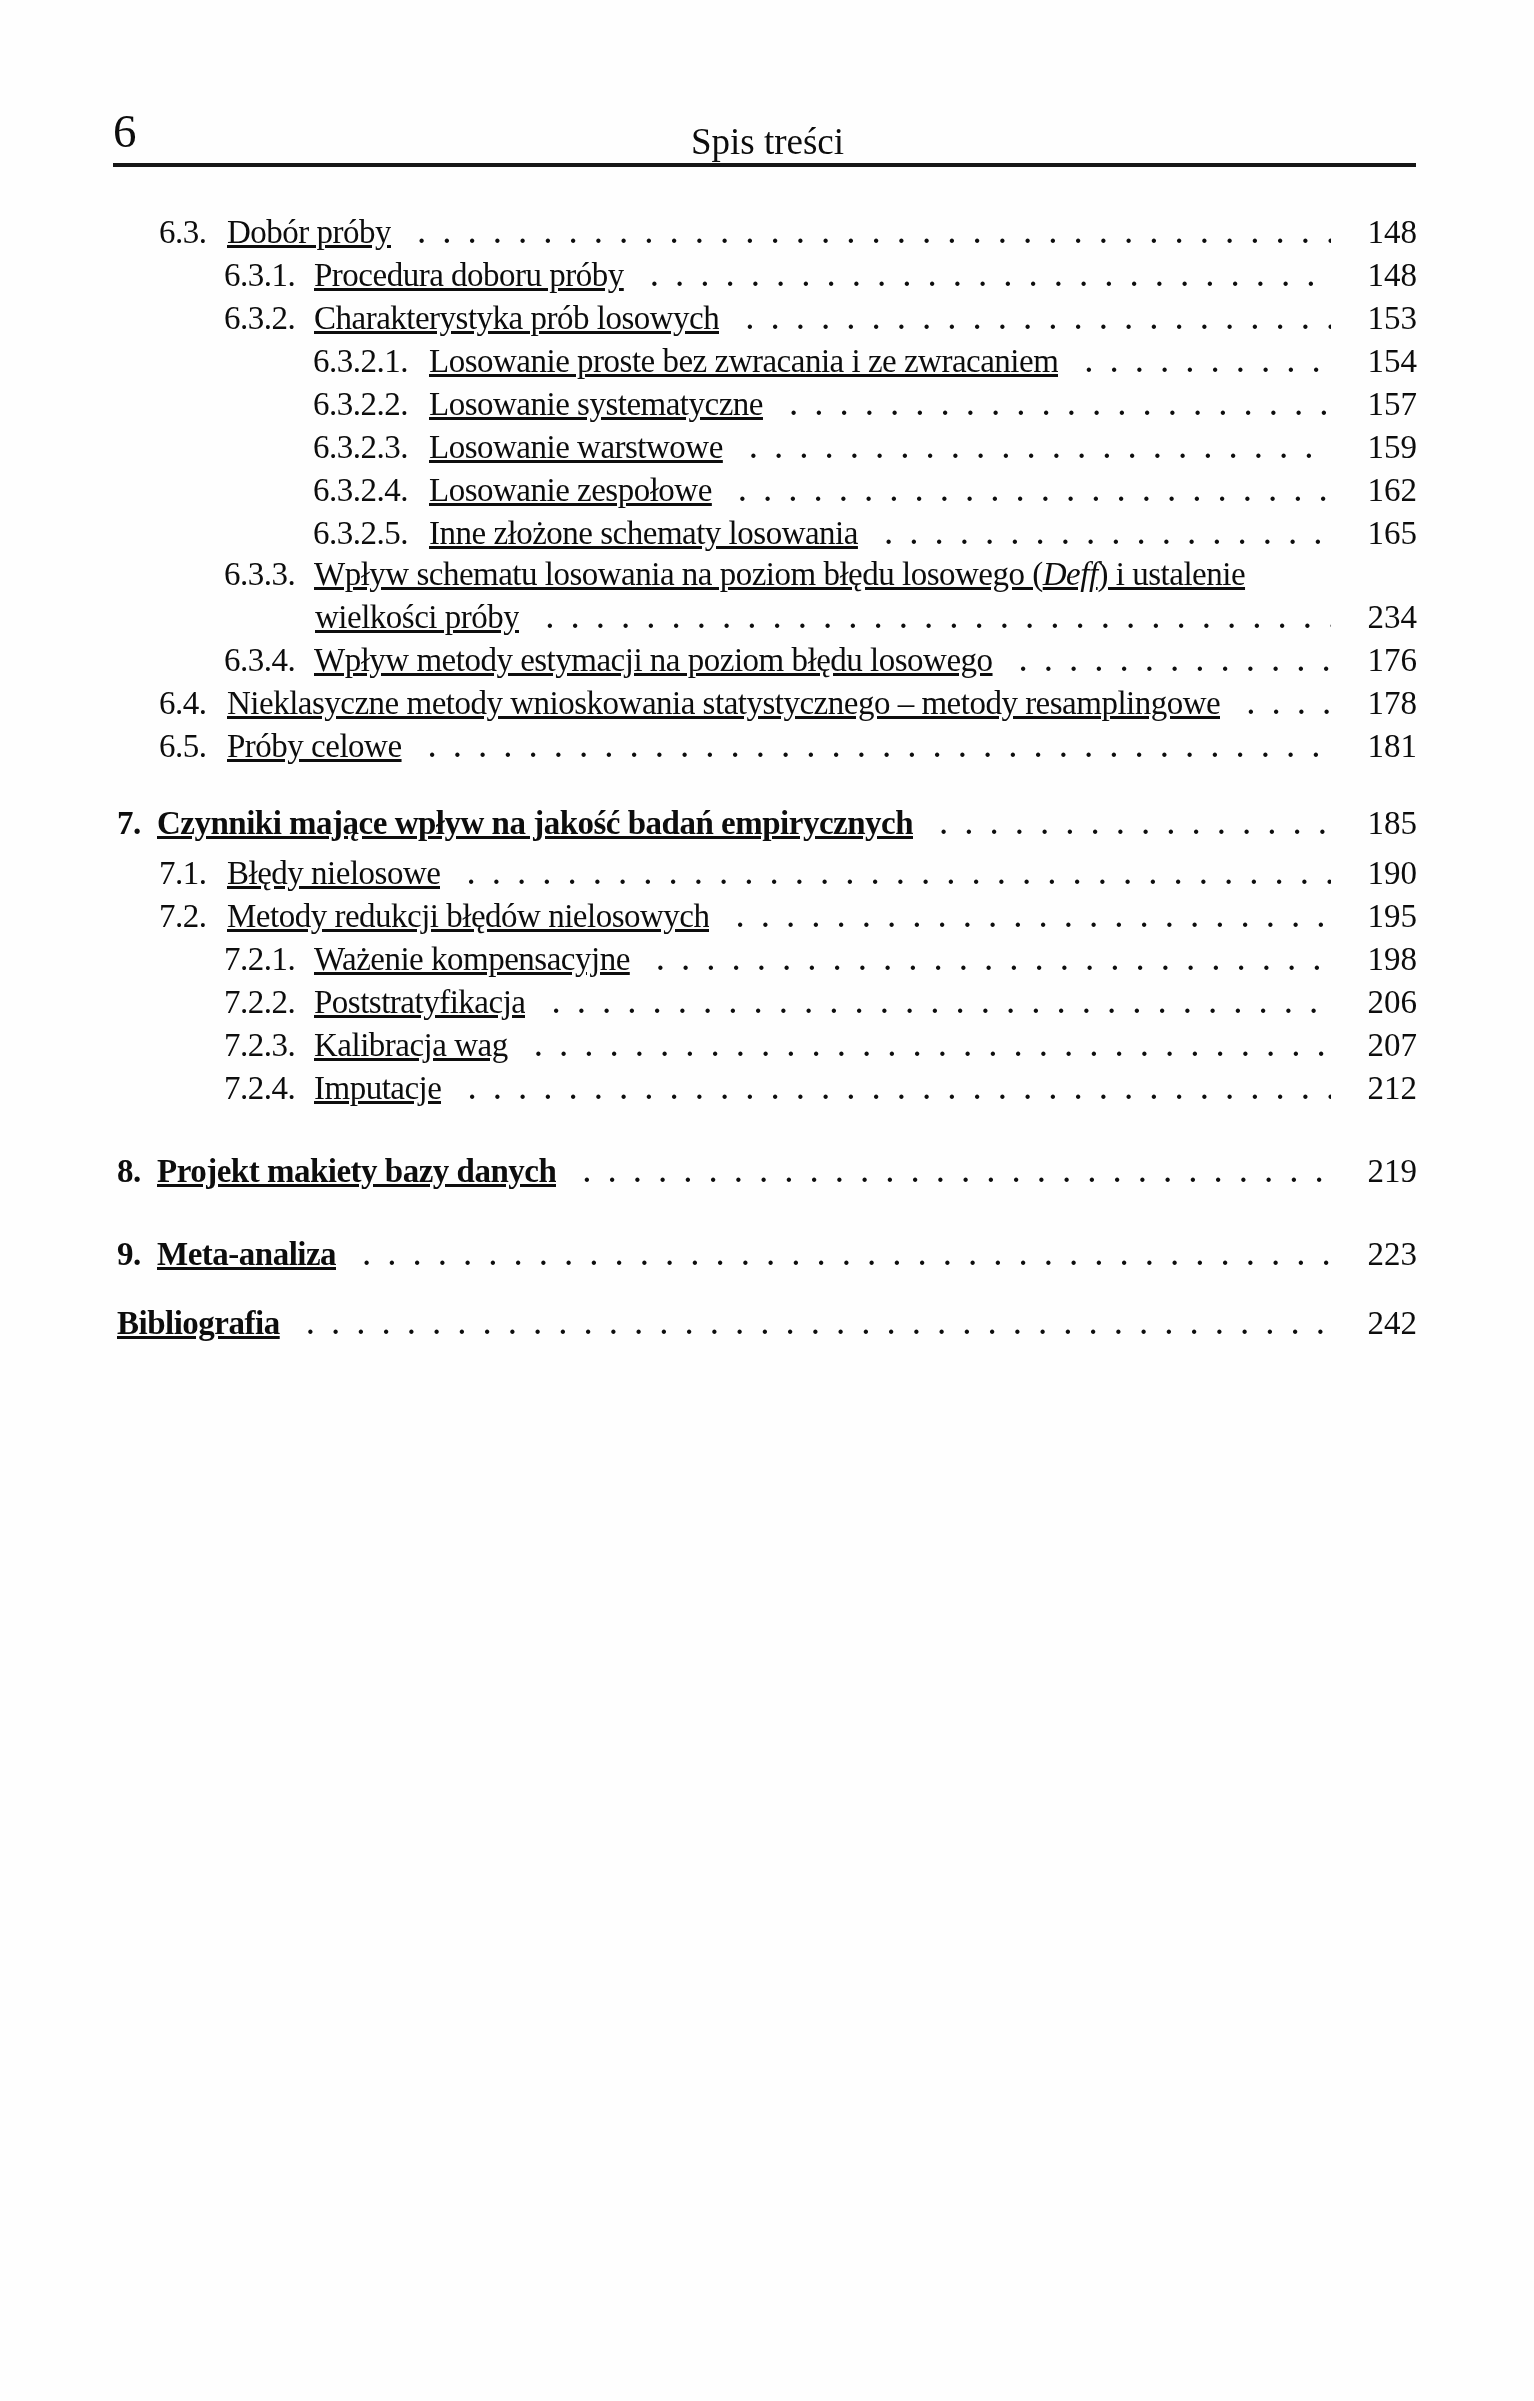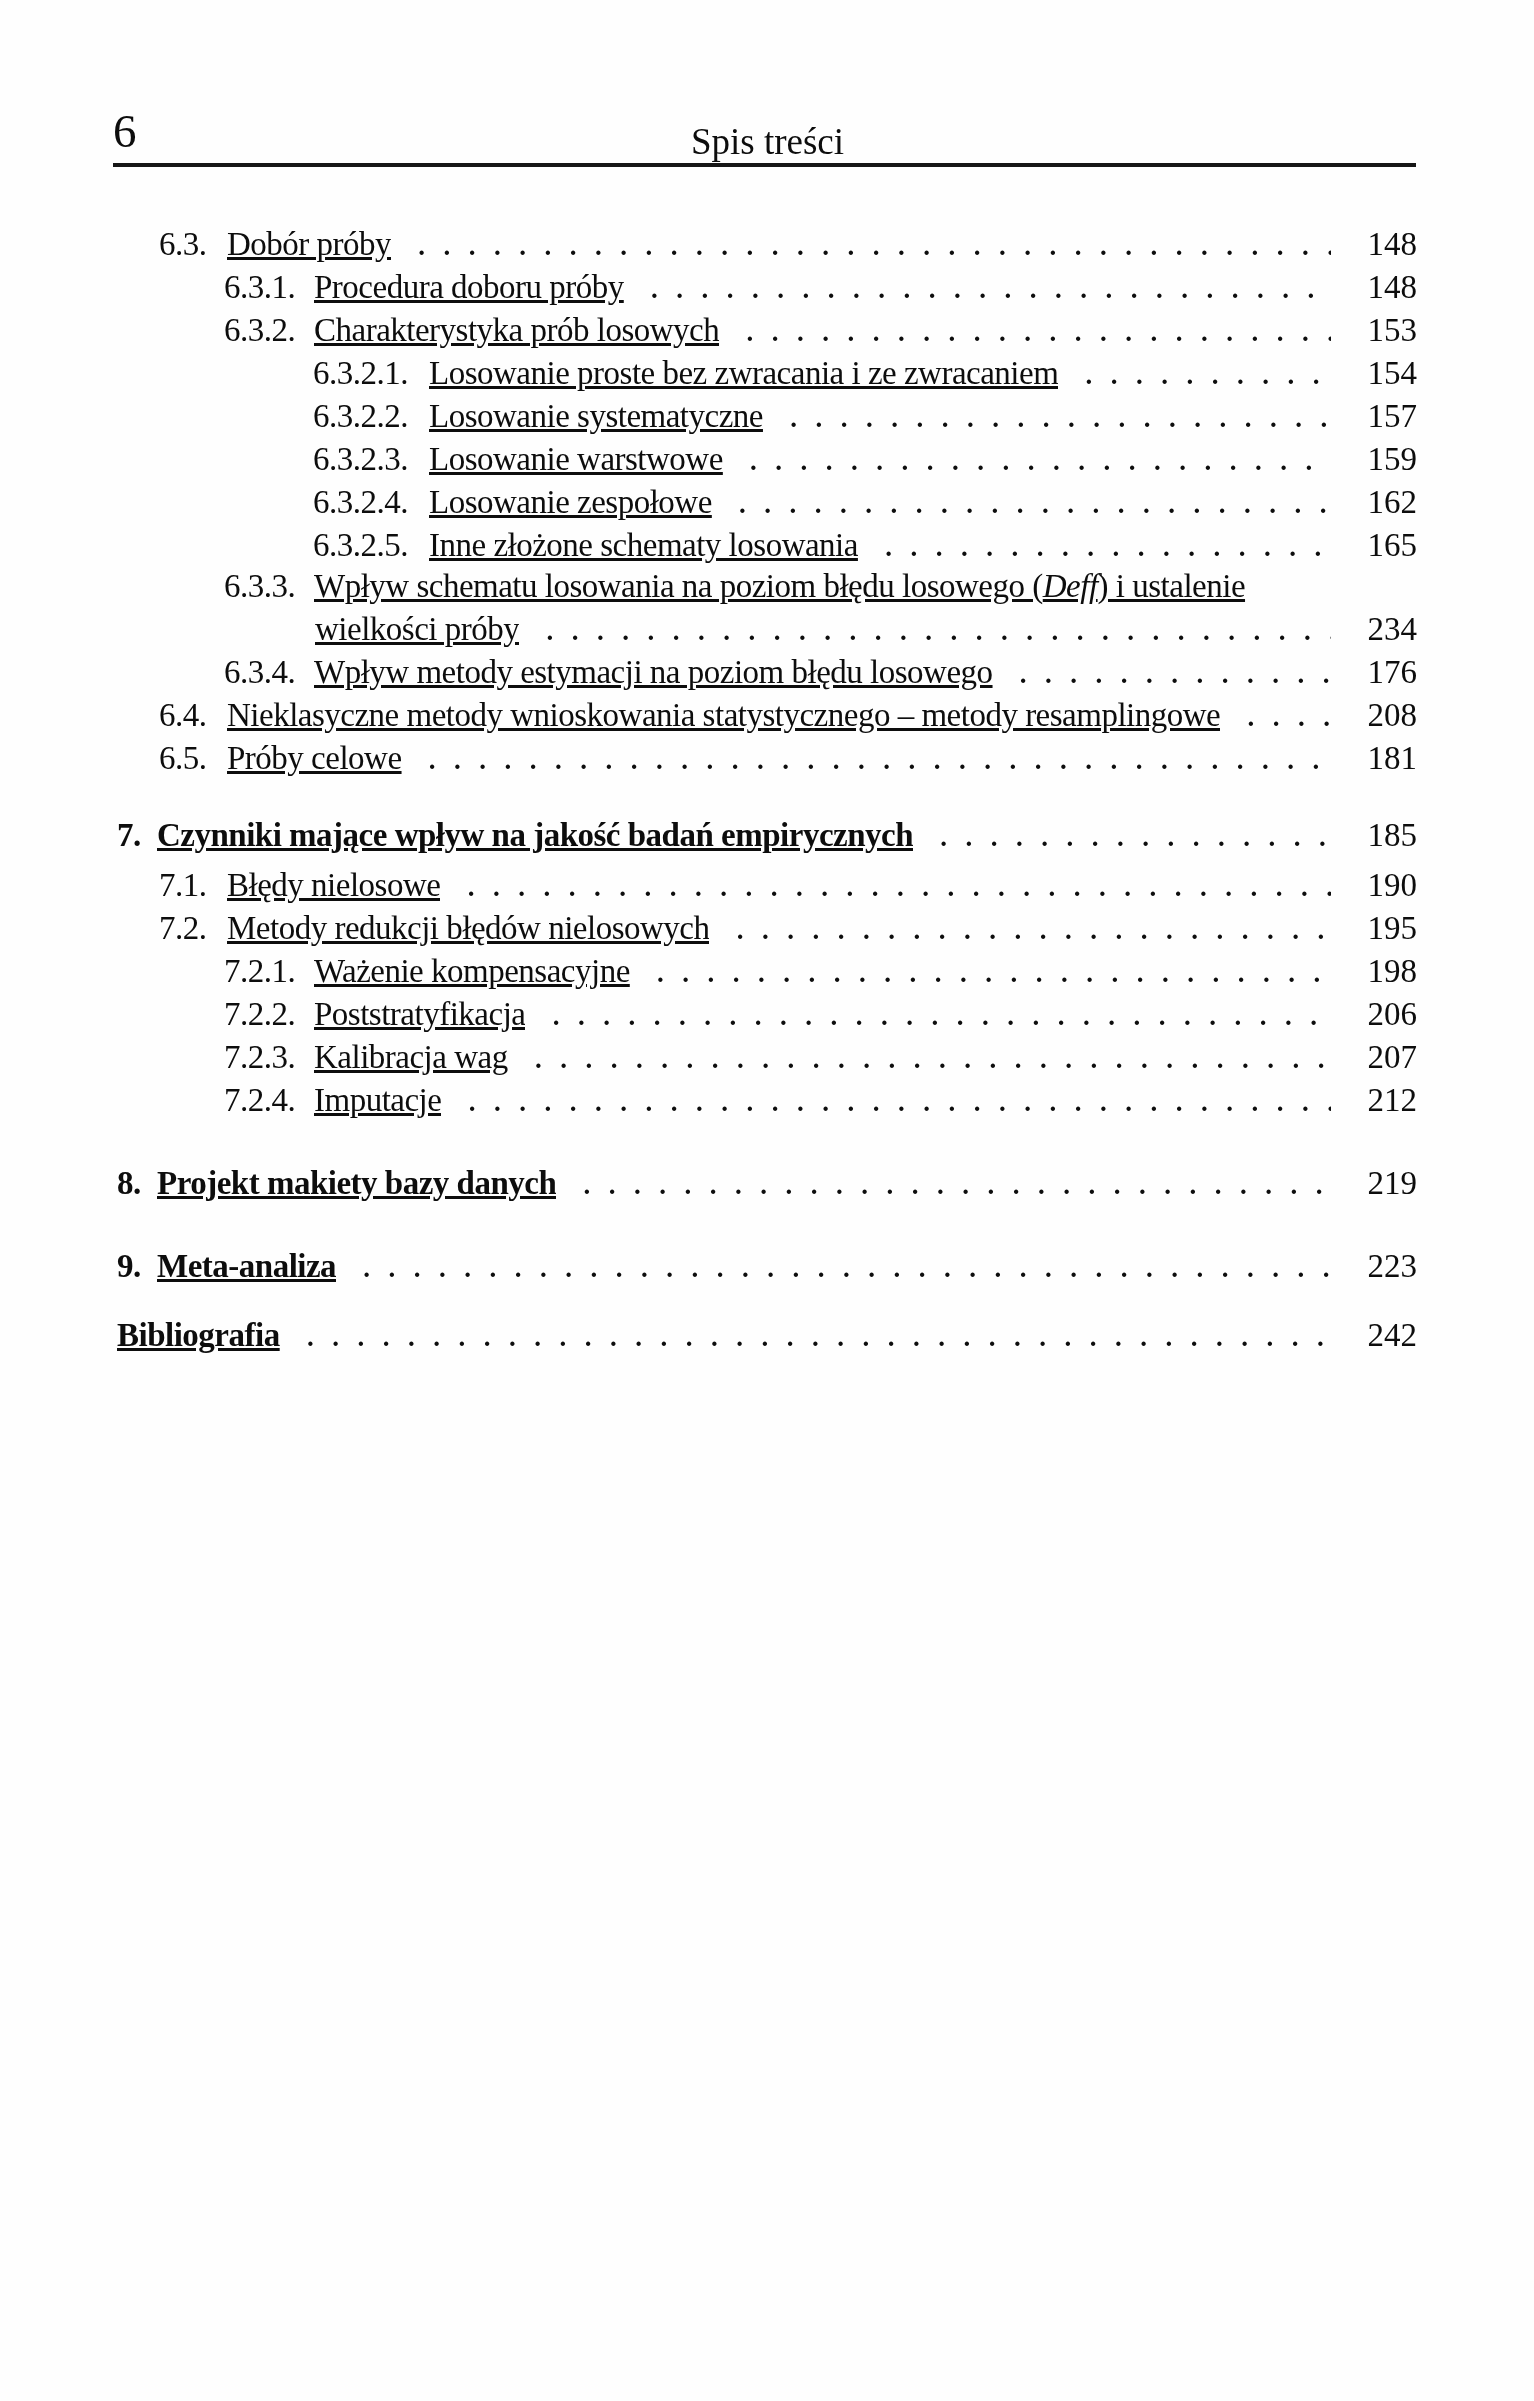--- a/index.html
+++ b/index.html
@@ -34,21 +34,21 @@
     left: 113px;
     top: 163px;
     width: 1303px;
     height: 4px;
     background: #161616;
   }
   
   .toc {
     position: absolute;
     left: 117px;
-    top: 222px;
+    top: 210px;
     width: 1300px;
     font-size: 33px;
     letter-spacing: -0.5px;
   }
   .row {
     display: flex;
     align-items: baseline;
     line-height: 41px;
     white-space: nowrap;
   }
@@ -149,21 +149,21 @@
       <div class="row lvl3">
         <span class="num">6.3.4.</span>
         <span class="title">Wpływ metody estymacji na poziom błędu losowego</span>
         <span class="leader"></span>
         <span class="pg">176</span>
       </div>
       <div class="row lvl2">
         <span class="num">6.4.</span>
         <span class="title">Nieklasyczne metody wnioskowania statystycznego – metody resamplingowe</span>
         <span class="leader"></span>
-        <span class="pg">208</span>
+        <span class="pg">178</span>
       </div>
       <div class="row lvl2">
         <span class="num">6.5.</span>
         <span class="title">Próby celowe</span>
         <span class="leader"></span>
         <span class="pg">181</span>
       </div>
       <div class="row lvl1 bold gap-a">
         <span class="num">7.</span>
         <span class="title">Czynniki mające wpływ na jakość badań empirycznych</span>

